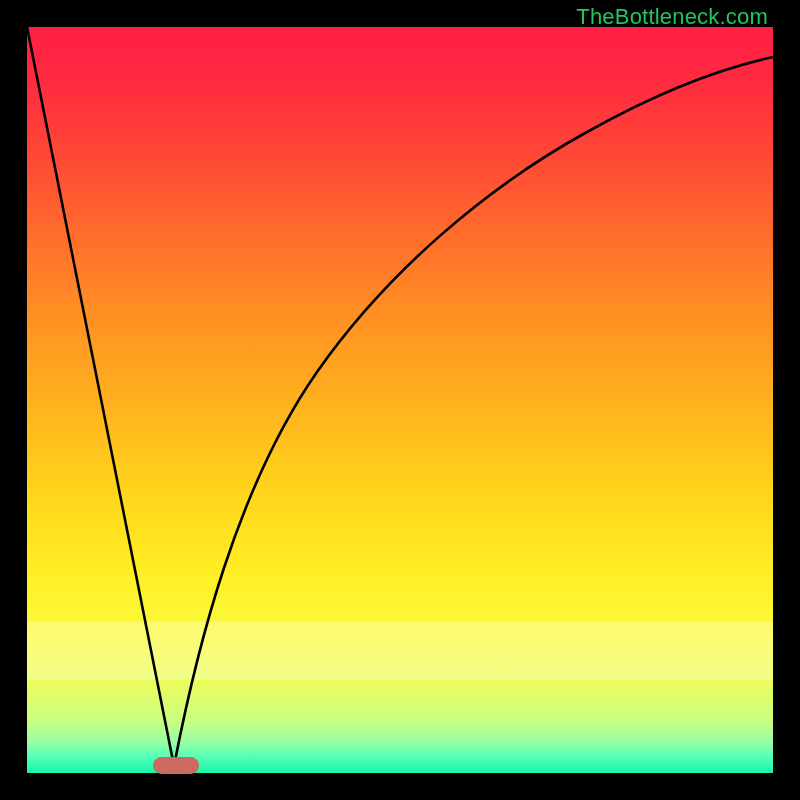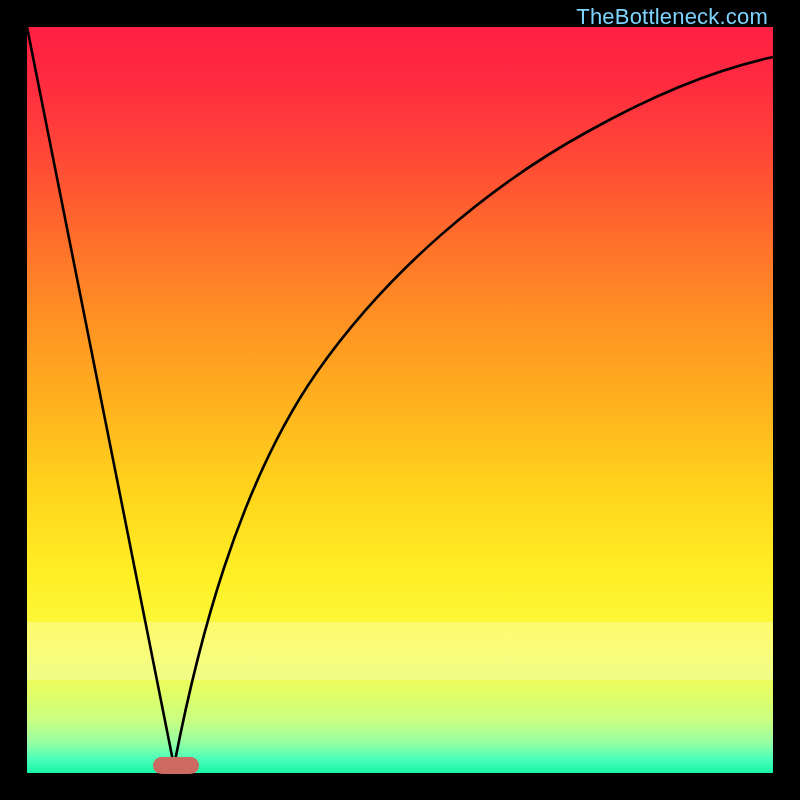--- a/index.html
+++ b/index.html
@@ -48,21 +48,21 @@
     width: 746px;
     height: 58px;
     background: rgba(255,255,255,0.28);
   }
   .attribution {
     position: absolute;
     right: 32px;
     top: 4px;
     font-family: Arial, Helvetica, sans-serif;
     font-size: 22px;
-    color: #7dd3fc;
+    color: #22c55e;
     letter-spacing: 0.2px;
   }
   .marker {
     position: absolute;
     width: 46px;
     height: 17px;
     border-radius: 9px;
     background: #cc6a61;
   }
   svg.curves {

